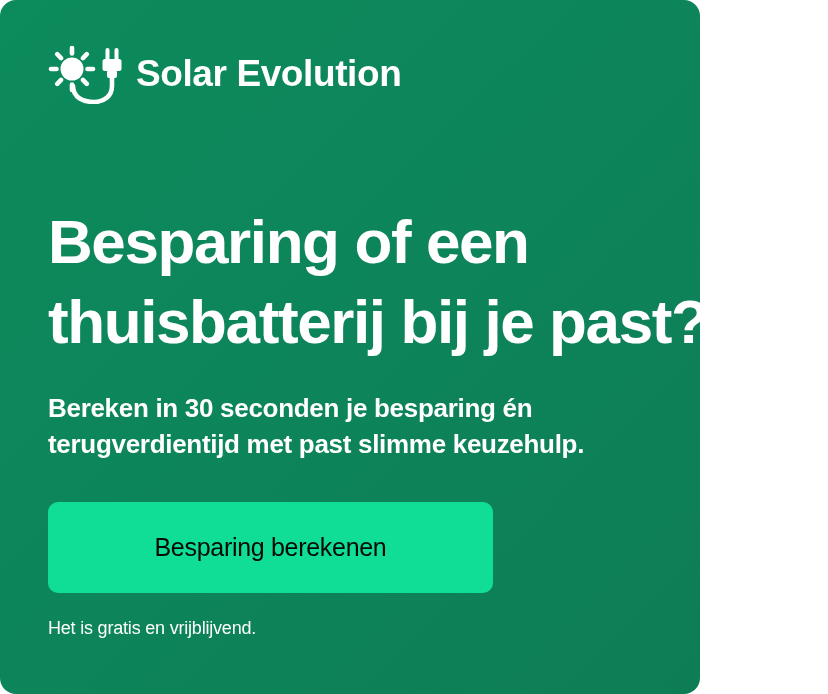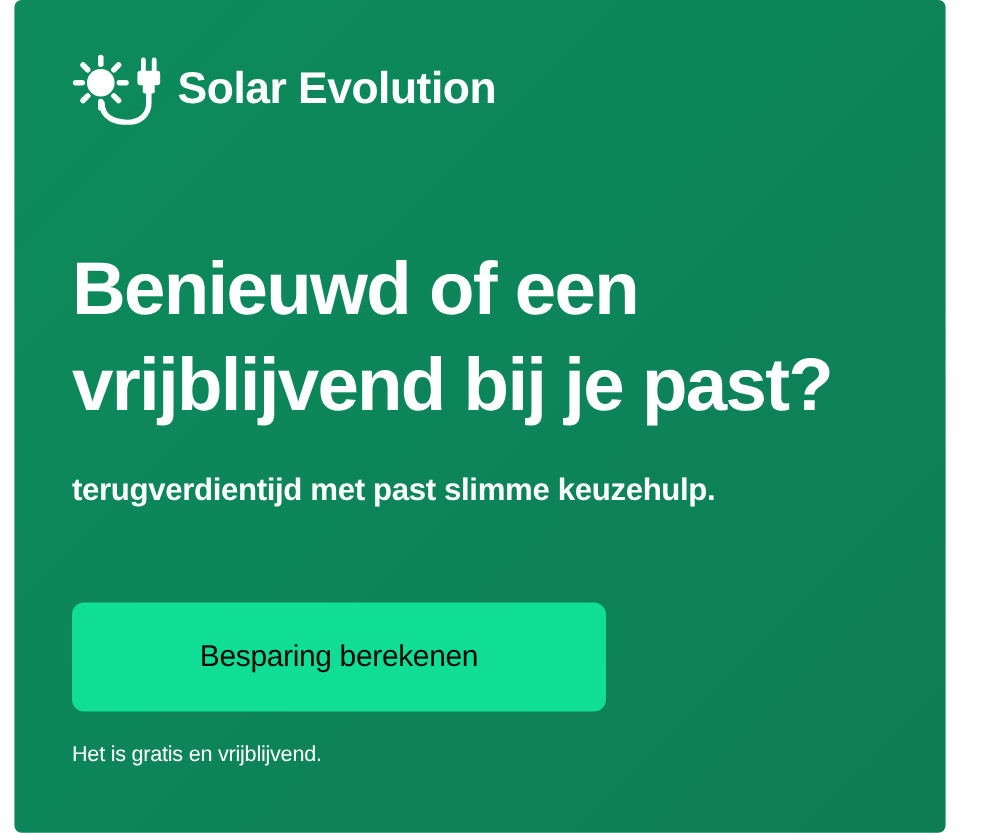--- a/index.html
+++ b/index.html
@@ -12,27 +12,26 @@
     height: 694px;
     overflow: hidden;
     font-family: "Liberation Sans", sans-serif;
     -webkit-font-smoothing: antialiased;
   }
 
   .promo-card {
     position: absolute;
     left: 0;
     top: 0;
-    width: 776px;
+    width: 700px;
     height: 694px;
     box-sizing: border-box;
-    border-radius: 6px;
+    border-radius: 16px;
     background: linear-gradient(135deg, #0C8B5C 0%, #0D855A 45%, #0E7D56 100%);
     overflow: hidden;
-    margin-left: 12px;
   }
 
   
   .brand-row {
     position: absolute;
     left: 48px;
     top: 42px;
     display: flex;
     align-items: center;
     gap: 14px;
@@ -150,25 +149,26 @@
         <line x1="68.5" y1="8" x2="68.5" y2="18"></line>
       </g>
 
       <rect x="54.5" y="17" width="19" height="12" rx="2.5" fill="#ffffff"></rect>
       <rect x="59" y="28" width="10" height="8" rx="2" fill="#ffffff"></rect>
     </svg>
     <span class="brand-name">Solar Evolution</span>
   </div>
 
   <h1 class="headline">
-    <span class="line">Benieuwd of een</span>
-    <span class="line">vrijblijvend bij je past?</span>
+    <span class="line">Besparing of een</span>
+    <span class="line">thuisbatterij bij je past?</span>
   </h1>
 
   <p class="subheading">
+    <span class="line">Bereken in 30 seconden je besparing én</span>
     <span class="line">terugverdientijd met past slimme keuzehulp.</span>
   </p>
 
   <button class="cta-button">Besparing berekenen</button>
 
   <div class="footnote">Het is gratis en vrijblijvend.</div>
 
 </div>
 
 </body></html>

